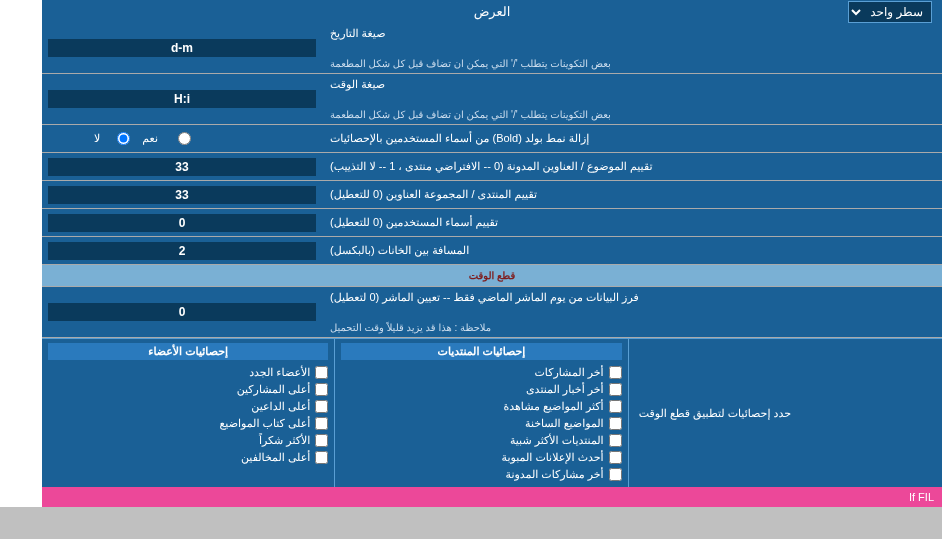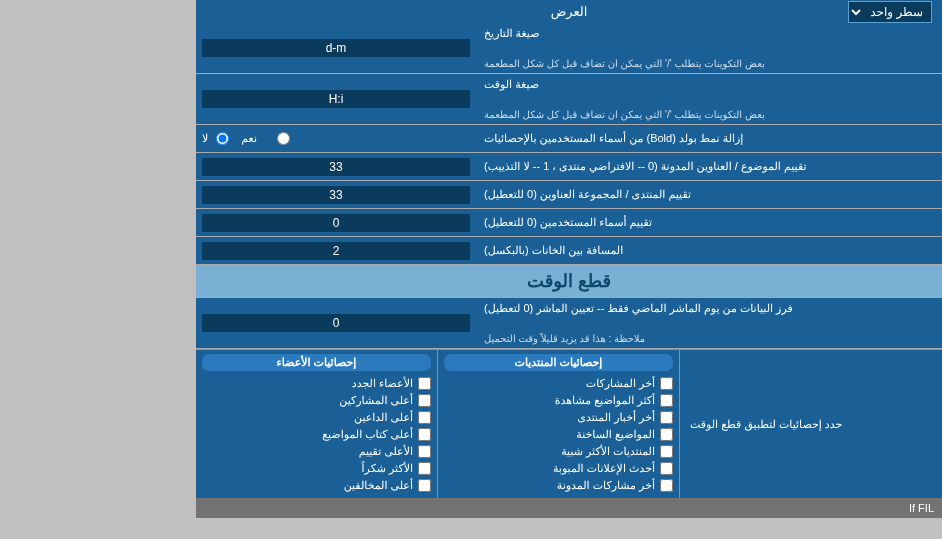--- a/index.html
+++ b/index.html
@@ -4,22 +4,23 @@
   <style>
     * { box-sizing: border-box; margin: 0; padding: 0; }
     body {
       font-family: Arial, Tahoma, sans-serif;
       background: #c0c0c0;
       direction: rtl;
       font-size: 12px;
     }
 
     .main-container {
-      width: 746px;
+      width: 942px;
       background: #fff;
+      padding-left: 42px;
     }
 
     .row {
       display: flex;
       align-items: stretch;
       border-bottom: 1px solid #aaa;
       min-height: 28px;
     }
 
     .row-label {
@@ -58,20 +59,21 @@
     .row-input input[type="text"] {
       background: #0a3a5c;
       color: #fff;
       border: none;
       outline: none;
       text-align: center;
       font-size: 12px;
       width: 100%;
       padding: 2px 4px;
       direction: ltr;
+      font-weight: bold;
     }
 
     .header-row {
       background: #1a6096;
       color: #fff;
       text-align: center;
       padding: 4px;
       font-size: 13px;
       display: flex;
       align-items: center;
@@ -90,25 +92,25 @@
     }
 
     .header-row .title {
       flex: 1;
       text-align: center;
     }
 
     
     .section-header {
       background: #7ab0d4;
-      color: #0c4a6e;
+      color: #7f1d1d;
       text-align: center;
       padding: 5px;
       font-weight: bold;
-      font-size: 18px;
+      font-size: 10px;
       border-bottom: 1px solid #aaa;
     }
 
     .checkbox-outer {
       display: flex;
       border-top: 1px solid #5a9fd4;
     }
 
     .stats-right {
       flex: 1;
@@ -136,21 +138,20 @@
     }
 
     .cb-col-title {
       color: #fff;
       font-size: 11px;
       font-weight: bold;
       text-align: center;
       background: #2a7abd;
       padding: 2px 4px;
       margin-bottom: 4px;
-      border-radius: 7px;
     }
 
     .cb-item {
       display: flex;
       align-items: center;
       gap: 5px;
       color: #fff;
       font-size: 11px;
       padding: 2px 0;
       direction: rtl;
@@ -192,21 +193,21 @@
 
   <div class="row">
     <div class="row-label">
       <span>إزالة نمط بولد (Bold) من أسماء المستخدمين بالإحصائيات</span>
     </div>
     <div class="row-input" style="justify-content:flex-end; gap:12px; padding-right:12px;">
       <label style="color:#fff; font-size:11px; display:flex; align-items:center; gap:20px;">
         <input type="radio" name="bold_remove" style="">
         <span>نعم</span>
       </label>
-      <label style="color:#fff; font-size:11px; display:flex; align-items:flex-start; gap:8px;">
+      <label style="color:#fff; font-size:11px; display:flex; align-items:flex-start; gap:17px;margin-left:46px;">
         <input type="radio" name="bold_remove" checked="" style="">
         <span>لا</span>
       </label>
     </div>
   </div>
 
   <div class="row">
     <div class="row-label">
       <span>تقييم الموضوع / العناوين المدونة (0 -- الافتراضي منتدى ، 1 -- لا التذييب)</span>
     </div>
@@ -265,25 +266,25 @@
     <div class="checkbox-cols-wrapper">
 
       <div class="cb-col">
         <div class="cb-col-title">إحصائيات المنتديات</div>
         <div class="cb-item">
           <input type="checkbox" style="">
           <span>أخر المشاركات</span>
         </div>
         <div class="cb-item">
           <input type="checkbox" style="">
+          <span>أخر أخبار المنتدى</span>
+        </div>
+        <div class="cb-item">
+          <input type="checkbox" style="">
           <span>أكثر المواضيع مشاهدة</span>
-        </div>
-        <div class="cb-item">
-          <input type="checkbox" style="">
-          <span>أخر أخبار المنتدى</span>
         </div>
         <div class="cb-item">
           <input type="checkbox" style="">
           <span>المواضيع الساخنة</span>
         </div>
         <div class="cb-item">
           <input type="checkbox" style="">
           <span>المنتديات الأكثر شبية</span>
         </div>
         <div class="cb-item">
@@ -309,32 +310,28 @@
         <div class="cb-item">
           <input type="checkbox" style="">
           <span>أعلى الداعين</span>
         </div>
         <div class="cb-item">
           <input type="checkbox" style="">
           <span>أعلى كتاب المواضيع</span>
         </div>
         <div class="cb-item">
           <input type="checkbox" style="">
-          <span>الأعلى تقييم</span>
-        </div>
-        <div class="cb-item">
-          <input type="checkbox" style="">
           <span>الأكثر شكراً</span>
         </div>
         <div class="cb-item">
           <input type="checkbox" style="">
           <span>أعلى المخالفين</span>
         </div>
       </div>
 
     </div>
   </div>
 
-  <div style="background:#737373; color:#fff; padding:4px 8px; font-size:11px; text-align:right; direction:rtl;">
+  <div style="background:#ec4899; color:#fff; padding:4px 8px; font-size:11px; text-align:right; direction:rtl;">
     <span>If FIL</span>
   </div>
 
 </div>
 
 </body></html>

